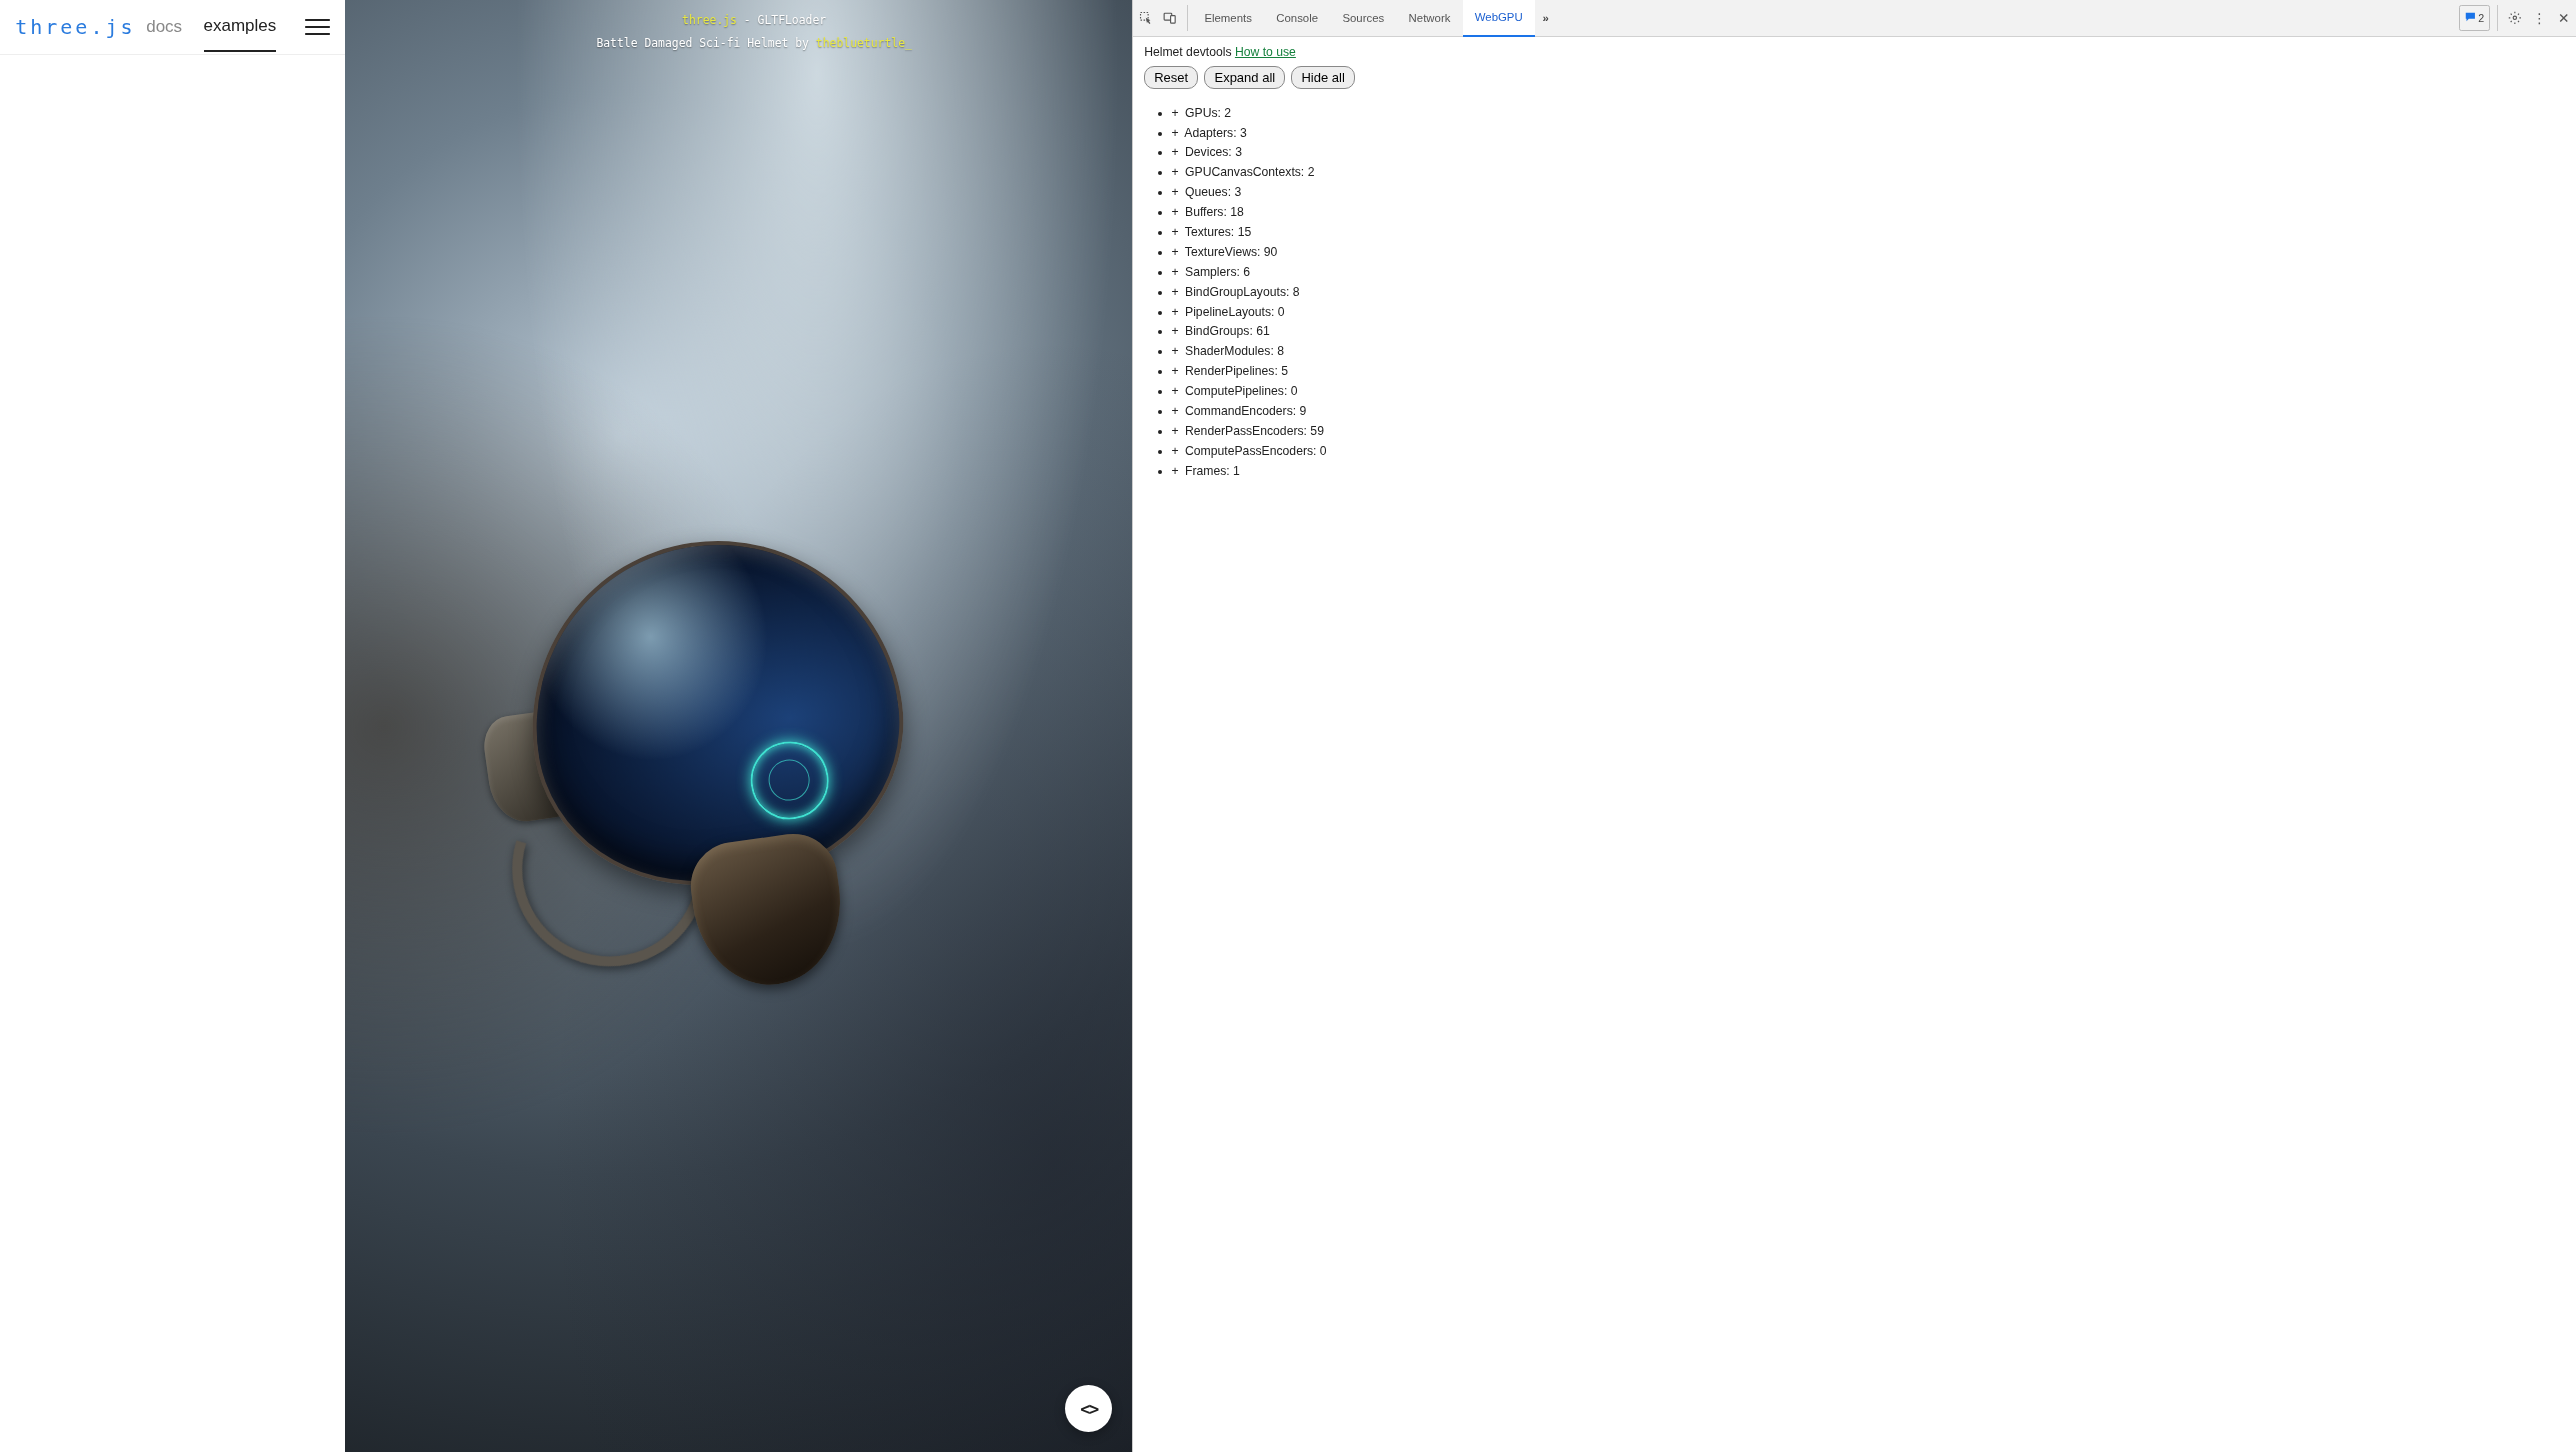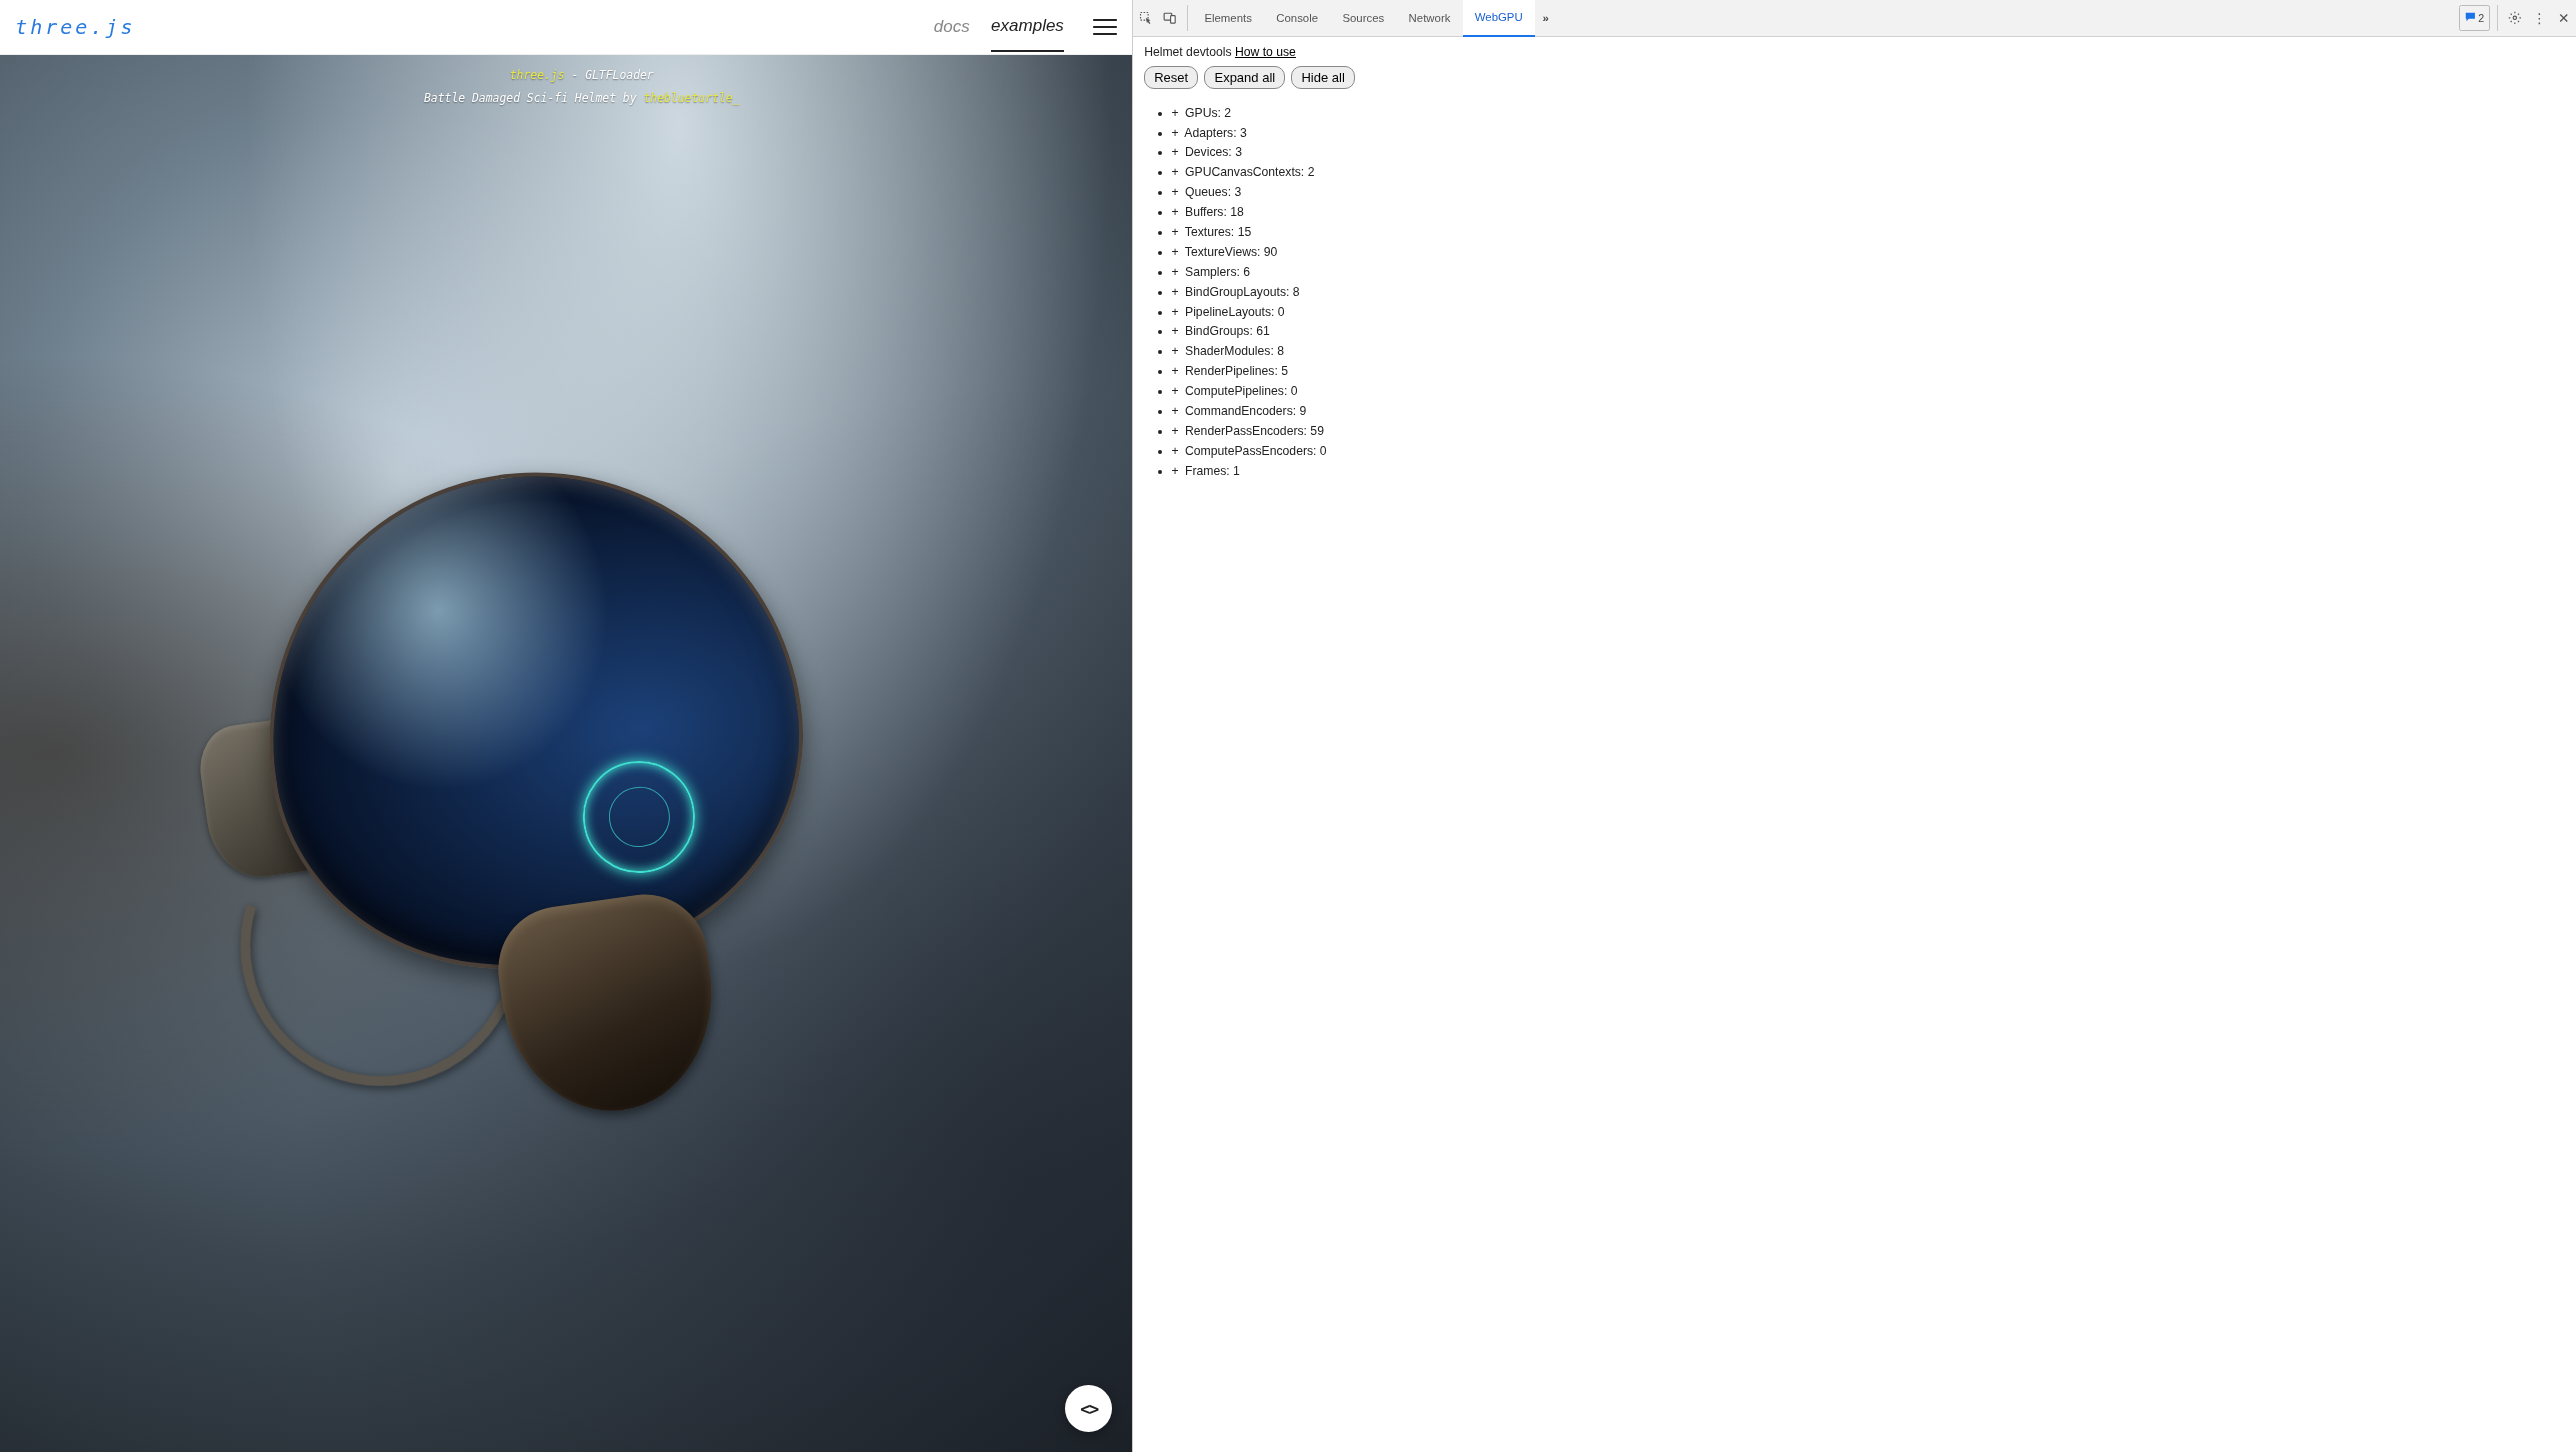--- a/index.html
+++ b/index.html
@@ -13,24 +13,23 @@
   height: 100vh;
   overflow: hidden;
   display: flex;
 }
 
 
 .page-left {
   width: 44%;
   height: 100%;
   display: flex;
-  flex-direction: column;
+  flex-direction: row;
   background: #fff;
   border-right: 0.8px solid #ccc;
-  font-style: italic;
 }
 .left-header {
   height: 55px;
   flex-shrink: 0;
   display: flex;
   align-items: center;
   padding: 0 15.2px;
   border-bottom: 0.8px solid #eee;
   background: #fff;
 }
@@ -266,21 +265,21 @@
   flex: 1;
   overflow: auto;
   padding: 7.6px 10.7px 15.2px 10.7px;
   font-size: 12.2px;
   color: #222;
 }
 .dt-intro {
   margin-bottom: 7.6px;
 }
 .dt-intro a {
-  color: #000000;
+  color: #15803d;
 }
 .dt-buttons {
   display: flex;
   gap: 6.1px;
   margin-bottom: 13.7px;
 }
 .dt-btn {
   font-family: inherit;
   font-size: 13px;
   padding: 3px 9.1px;

